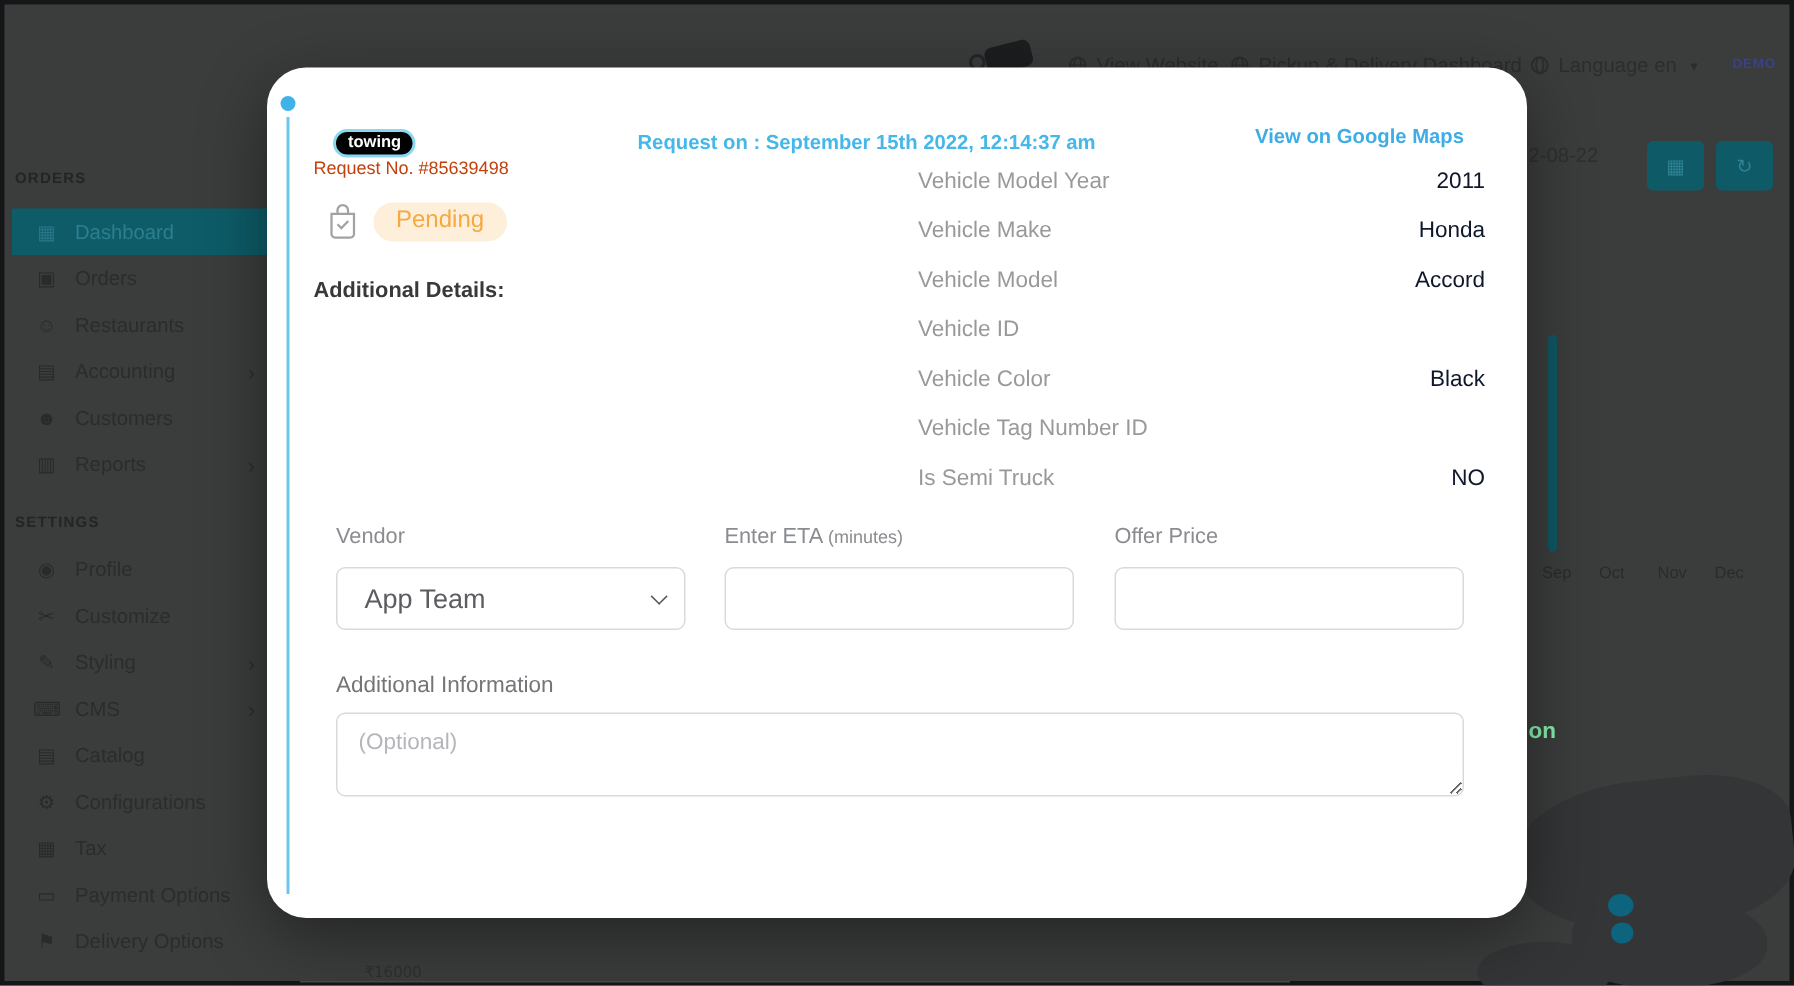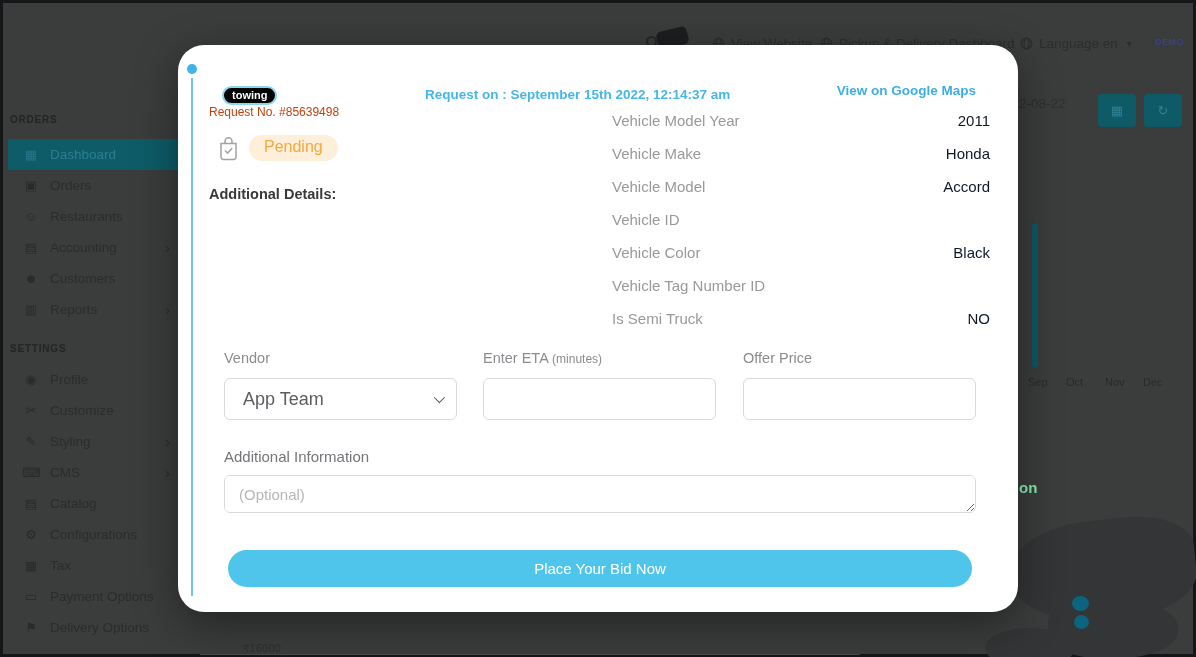--- a/index.html
+++ b/index.html
@@ -52,40 +52,40 @@
   .tl-dot{ position:absolute; left:9px; top:19px; width:10px; height:10px;
     background:#3fb3e8; border-radius:50%; }
   .tl-line{ position:absolute; left:13px; top:33px; width:2px; height:518px; background:#6cc7ec; }
   .service-badge{ position:absolute; left:44px; top:41px; background:#000000;
     border:2px solid #8ad7f1; color:#fff; font-size:11px; font-weight:bold;
     padding:1px 8px 2px; border-radius:10px; }
   .request-on{ position:absolute; left:247px; top:42px; color:#45b7e9; font-size:13.5px; font-weight:bold; }
   .maps-link{ position:absolute; right:42px; top:38px; color:#3fade5; font-size:13.5px;
     font-weight:bold; cursor:pointer; }
   .request-no{ position:absolute; left:31px; top:60px; color:#c2410c; font-size:12px; }
-  .status-row{ position:absolute; left:40px; top:90px; display:flex; align-items:flex-end; gap:10px; }
+  .status-row{ position:absolute; left:40px; top:90px; display:flex; align-items:flex-start; gap:10px; }
   .status-pill{ background:#fdefd9; color:#f4a942; font-size:16px; padding:3px 15px 5px; border-radius:15px; }
   .addl-details{ position:absolute; left:31px; top:141px; color:#37393b; font-size:14.5px; font-weight:bold;text-align:center; }
   .vehicle-rows{ position:absolute; left:434px; top:59px; width:378px; }
   .v-row{ display:flex; align-items:center; height:33px; }
   .v-label{ color:#97999b; font-size:15px; }
   .v-value{ margin-left:auto; color:#0f172a; font-size:15px; }
 
   .form-label{ position:absolute; top:305px; color:#8a8c8f; font-size:14.5px; }
   .form-label .unit{ font-size:12px; }
   .ctrl{ position:absolute; top:333px; width:233px; height:42px; border:1px solid #d8dadc;
     border-radius:6px; background:#fff; }
   .select-box{ display:flex; align-items:center; padding:0 14px 0 18px; cursor:pointer; }
   .select-box .sel-text{ color:#5b5d60; font-size:18px; }
   .sel-chev{ margin-left:auto; width:8px; height:8px; border-right:1.6px solid #55575a;
     border-bottom:1.6px solid #55575a; transform:rotate(45deg) translateY(-2px); }
   .text-input{ padding:0 12px; font-size:15px; color:#55575a; outline:none;
     font-family:"Liberation Sans", sans-serif; }
   .ai-label{ position:absolute; left:46px; top:403px; color:#737578; font-size:15px; }
-  .ai-area{ position:absolute; left:46px; top:430px; width:752px; height:38px;
+  .ai-area{ position:absolute; left:46px; top:430px; width:752px; height:56px;
     border:1px solid #d8dadc; border-radius:6px; resize:vertical; padding:10px 14px;
     font-size:15px; font-family:"Liberation Sans", sans-serif; color:#55575a; outline:none; }
   .ai-area::placeholder{ color:#b4b6b9; }
   .submit-btn{ position:absolute; left:50px; top:505px; width:744px; height:37px;
     background:#50c5eb; border:none; border-radius:19px; color:#ffffff; font-size:15px;
     font-family:"Liberation Sans", sans-serif; cursor:pointer; }
   input::placeholder{ color:#b4b6b9; }
 </style>
 </head>
 <body>
@@ -279,16 +279,15 @@
     <div class="ctrl select-box" style="left:46px;">
       <span class="sel-text">App Team</span>
       <span class="sel-chev"></span>
     </div>
     <input class="ctrl text-input" style="left: 305px;" type="text" value="">
     <input class="ctrl text-input" style="left: 565px;" type="text" value="">
 
     <span class="ai-label">Additional Information</span>
     <textarea class="ai-area" placeholder="(Optional)" style=""></textarea>
 
-    <button class="submit-btn">Place Your Bid Now</button>
   </div>
 
 </div>
 
 </body></html>

